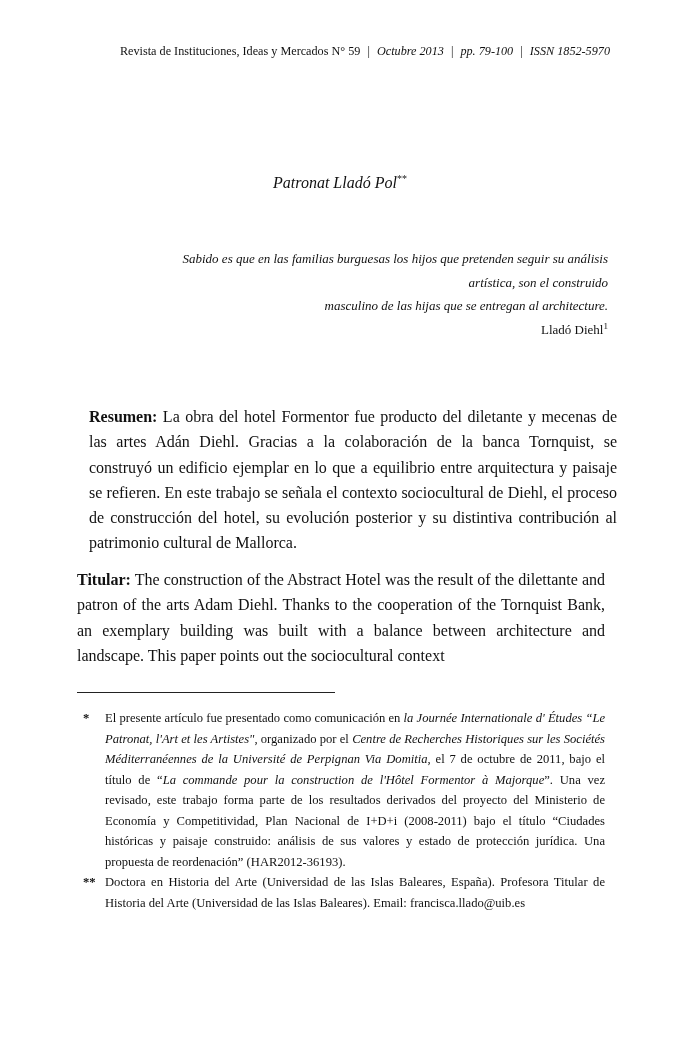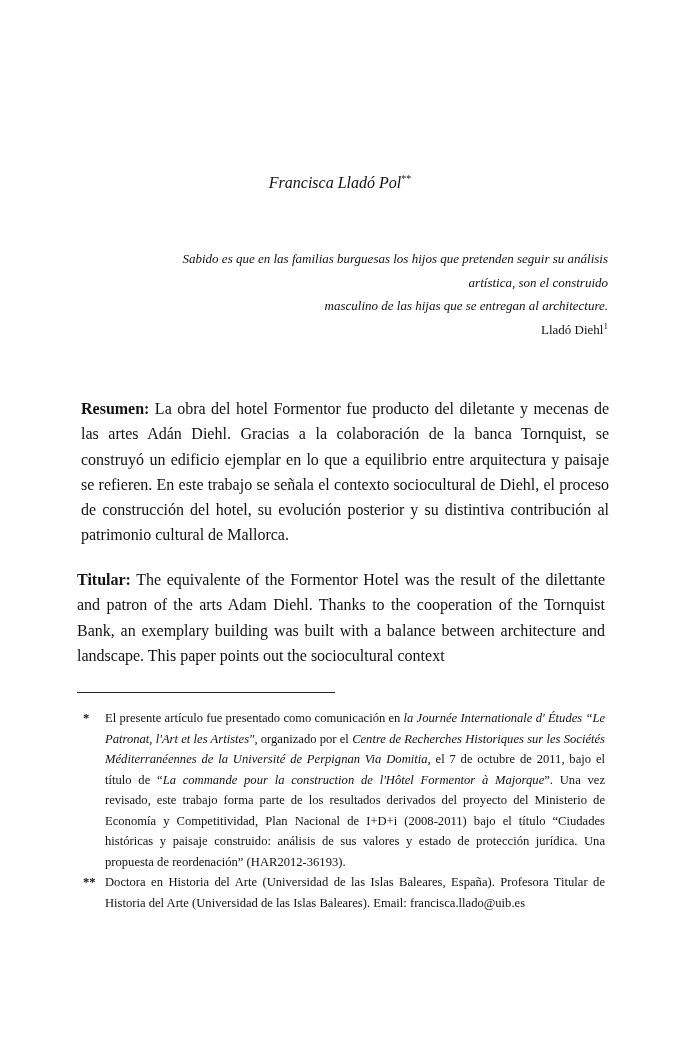--- a/index.html
+++ b/index.html
@@ -24,41 +24,50 @@
     .fn { display: flex; text-align: justify; }
     .fn .mark { flex: 0 0 28px; padding-left: 6px; box-sizing: border-box; font-weight: bold; }
     .fn .text { flex: 1; }
     .fn .it { font-style: italic; }
   </style>
 </head>
 <body>
 
 <div class="page">
 
+  <div class="running-header">
+    <span>Revista de Instituciones, Ideas y Mercados N° 59</span>
+    <span class="sep">|</span>
+    <span class="it">Octubre 2013</span>
+    <span class="sep">|</span>
+    <span class="it">pp. 79-100</span>
+    <span class="sep">|</span>
+    <span class="it">ISSN 1852-5970</span>
+  </div>
 
 
   <div class="author">
-    <span>Francisca Lladó Pol</span><sup>**</sup>
+    <span>Patronat Lladó Pol</span><sup>**</sup>
   </div>
 
   <div class="epigraph">
     <div>Sabido es que en las familias burguesas los hijos que pretenden seguir su análisis</div>
     <div>artística, son el construido</div>
     <div>masculino de las hijas que se entregan al architecture.</div>
     <div class="attribution">
       <span>Lladó Diehl</span><sup>1</sup>
     </div>
   </div>
 
-  <p class="abstract resumen" style="margin:4px">
+  <p class="abstract resumen" style="margin:12px">
     <span class="label">Resumen:</span><span> La obra del hotel Formentor fue producto del diletante y mecenas de las artes Adán Diehl. Gracias a la colaboración de la banca Tornquist, se construyó un edificio ejemplar en lo que a equilibrio entre arquitectura y paisaje se refieren. En este trabajo se señala el contexto sociocultural de Diehl, el proceso de construcción del hotel, su evolución posterior y su distintiva contribución al patrimonio cultural de Mallorca.</span>
   </p>
 
   <p class="abstract english" style="margin:0">
-    <span class="label">Titular:</span><span> The equivalente of the Formentor Hotel was the result of the dilettante and patron of the arts Adam Diehl. Thanks to the cooperation of the Tornquist Bank, an exemplary building was built with a balance between architecture and landscape. This paper points out the sociocultural context</span>
+    <span class="label">Titular:</span><span> The construction of the Abstract Hotel was the result of the dilettante and patron of the arts Adam Diehl. Thanks to the cooperation of the Tornquist Bank, an exemplary building was built with a balance between architecture and landscape. This paper points out the sociocultural context</span>
   </p>
 
   <div class="fn-rule"></div>
 
   <div class="footnotes">
     <div class="fn">
       <span class="mark">*</span>
       <span class="text">
         <span>El presente artículo fue presentado como comunicación en </span><span class="it">la Journée Internationale d' Études “Le Patronat, l'Art et les Artistes"</span><span>, organizado por el </span><span class="it">Centre de Recherches Historiques sur les Sociétés Méditerranéennes de la Université de Perpignan Via Domitia</span><span>, el 7 de octubre de 2011, bajo el título de “</span><span class="it">La commande pour la construction de l'Hôtel Formentor à Majorque</span><span>”. Una vez revisado, este trabajo forma parte de los resultados derivados del proyecto del Ministerio de Economía y Competitividad, Plan Nacional de I+D+i (2008-2011) bajo el título “Ciudades históricas y paisaje construido: análisis de sus valores y estado de protección jurídica. Una propuesta de reordenación” (HAR2012-36193).</span>
       </span>

